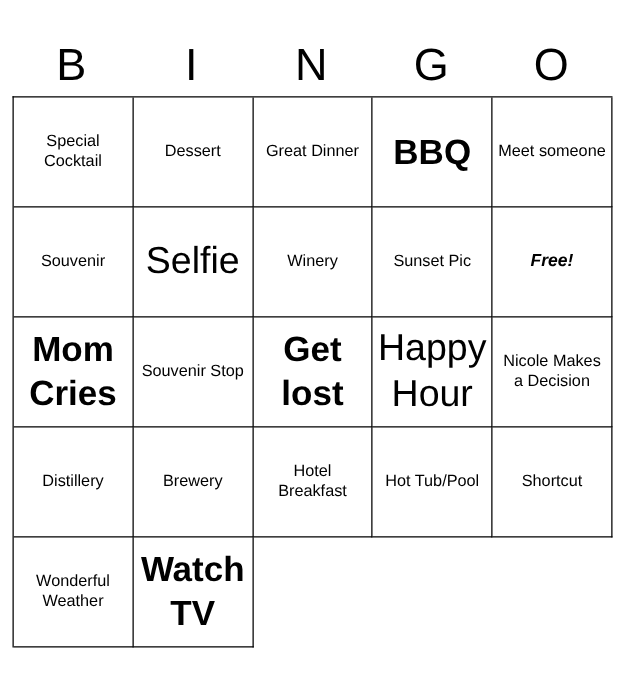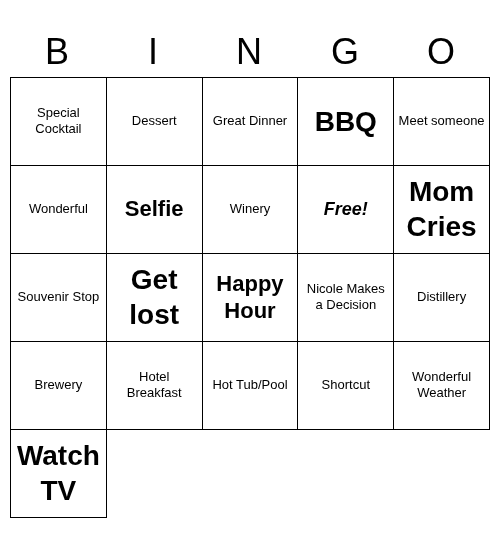--- a/index.html
+++ b/index.html
@@ -54,31 +54,31 @@
       align-items: center;
       justify-content: center;
       text-align: center;
       min-height: 88px;
       padding: 4px 3px;
       font-size: 13px;
       line-height: 1.25;
     }
 
     .cell.large-text {
-      font-size: 22px;
-      font-weight: bold;
+      font-size: 30px;
+      font-weight: normal;
     }
 
     .cell.xlarge-text {
       font-size: 28px;
       font-weight: bold;
     }
 
     .cell.free {
-      font-size: 18px;
+      font-size: 14px;
       font-style: italic;
       font-weight: bold;
     }
   </style>
 </head>
 <body>
 
 <div class="bingo-card">
   <div class="bingo-header">
   <div class="bingo-header-cell">B</div>
@@ -86,23 +86,24 @@
       <div class="bingo-header-cell">N</div>
       <div class="bingo-header-cell">G</div>
       <div class="bingo-header-cell">O</div>
     </div>
   <div class="bingo-grid">
       <div class="cell">Special Cocktail</div>
       <div class="cell">Dessert</div>
       <div class="cell">Great Dinner</div>
       <div class="cell xlarge-text">BBQ</div>
       <div class="cell">Meet someone</div>
-      <div class="cell">Wonderful</div>
+      <div class="cell">Souvenir</div>
       <div class="cell large-text">Selfie</div>
       <div class="cell">Winery</div>
+      <div class="cell">Sunset Pic</div>
       <div class="cell free">Free!</div>
       <div class="cell xlarge-text">Mom Cries</div>
       <div class="cell">Souvenir Stop</div>
       <div class="cell xlarge-text">Get lost</div>
       <div class="cell large-text">Happy Hour</div>
       <div class="cell">Nicole Makes a Decision</div>
       <div class="cell">Distillery</div>
       <div class="cell">Brewery</div>
       <div class="cell">Hotel Breakfast</div>
       <div class="cell">Hot Tub/Pool</div>

